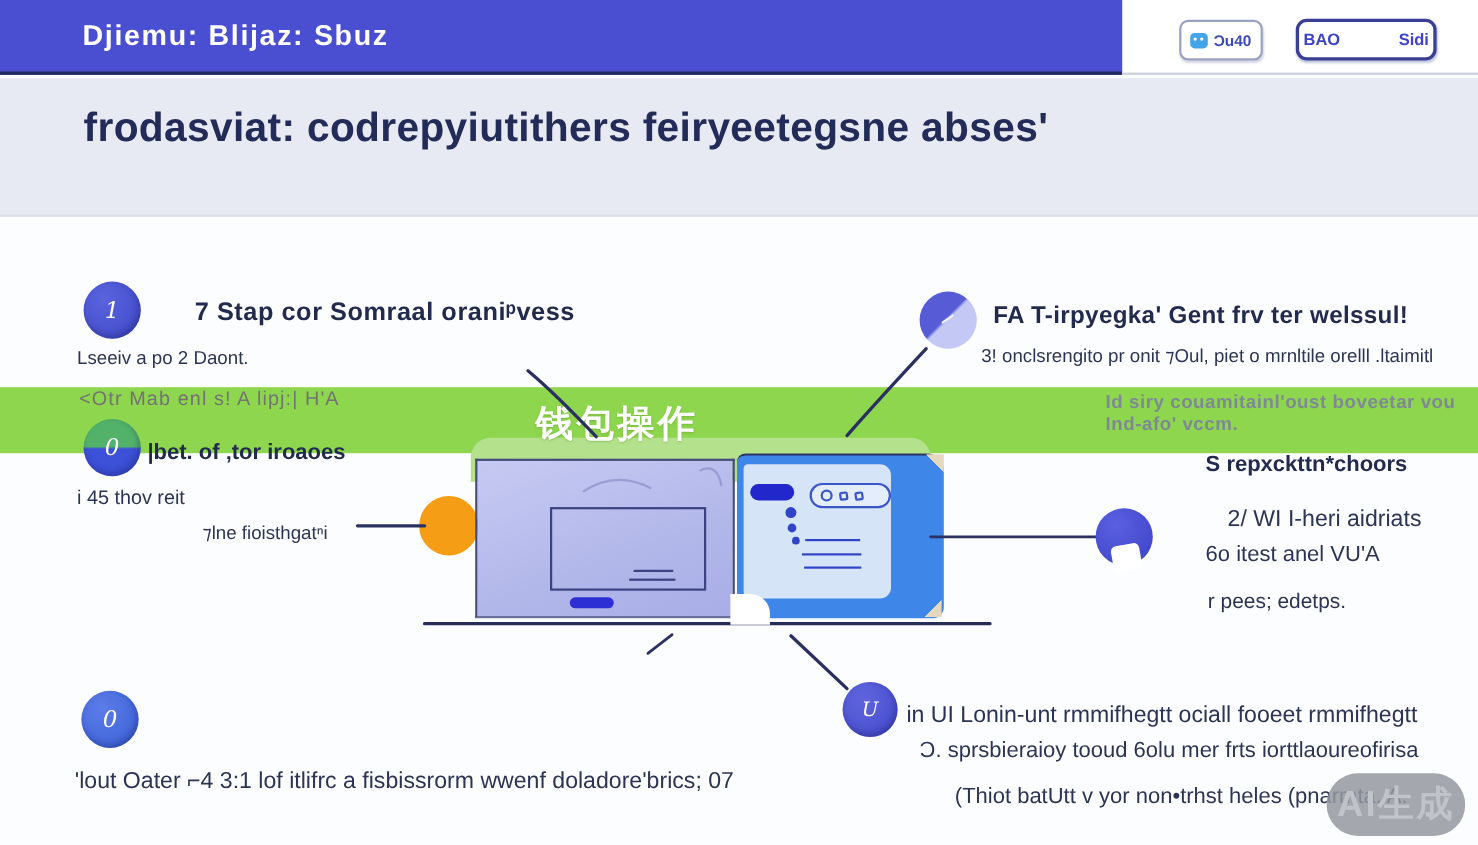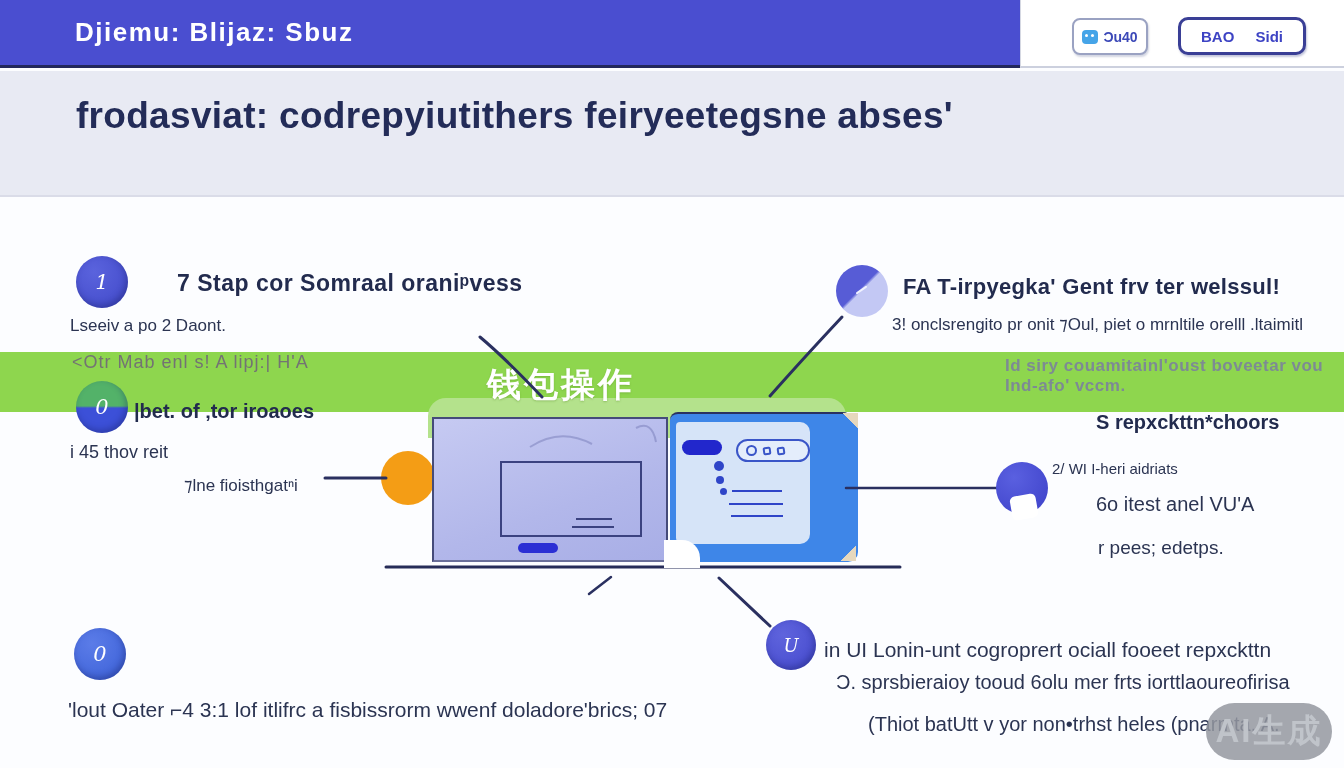--- a/index.html
+++ b/index.html
@@ -23,21 +23,21 @@
     justify-content:center; gap:5px; cursor:pointer; z-index:4;
     box-shadow:1px 2px 2px rgba(80,90,140,.25); }
   #chip-btn .chip-icon { width:16px; height:14px; background:#45a4e8; border-radius:4px;
     position:relative; }
   #chip-btn .chip-icon::after { content:""; position:absolute; left:3px; top:4px;
     width:3px; height:3px; background:#fff; border-radius:50%;
     box-shadow:6px 0 0 #fff; }
   #chip-btn .chip-label { font-size:14px; font-weight:700; color:#3c49b8; }
   #nav-btn { left:1178px; top:17px; width:128px; height:38px; background:#ffffff;
     border:3px solid #3a3f96; border-radius:10px; display:flex; align-items:center;
-    justify-content:space-between; padding:0 20px; cursor:pointer; z-index:4;
+    justify-content:space-between; padding:0 4px; cursor:pointer; z-index:4;
     box-shadow:1px 2px 2px rgba(60,70,140,.3); }
   #nav-btn span { font-size:15px; font-weight:700; color:#3d43c4; }
 
   
   #title-band { left:0; top:71px; width:1344px; height:126px; background:#e8eaf3;
     border-bottom:2px solid #dadce8; z-index:1; }
   #page-title { left:76px; top:94px; width:1100px; font-size:37px; line-height:44px;
     font-weight:700; color:#232c58; letter-spacing:.3px; z-index:2; }
 
   
@@ -72,21 +72,21 @@
 
   
   #pen-circle { left:836px; top:265px; width:52px; height:52px; border-radius:50%;
     background:linear-gradient(135deg,#575cd6 0 46%,#c3c8f4 50% 100%);
     z-index:5; position:absolute; }
   #pen-circle::after { content:""; position:absolute; left:19px; top:24px; width:13px;
     height:2px; background:#f0f2ff; transform:rotate(-35deg); border-radius:2px; }
   #rt-heading { left:903px; top:274px; font-size:22px; letter-spacing:.3px; }
   #rt-sub { left:892px; top:314px; width:455px; font-size:17px; }
   #rm-line1 { left:1096px; top:411px; font-size:20px; font-weight:600; }
-  #rm-line2 { left:1052px; top:460px; font-size:15px; }
+  #rm-line2 { left:1116px; top:460px; font-size:21px; }
   #rm-line3 { left:1096px; top:493px; font-size:20px; }
   #rm-line4 { left:1098px; top:537px; font-size:19px; }
   #right-circle { left:996px; top:462px; width:52px; height:52px; border-radius:50%;
     background:radial-gradient(circle at 35% 30%,#5a60e0,#3c40c8); z-index:5; position:absolute; }
   #right-circle .notch { position:absolute; left:15px; top:33px; width:26px; height:24px;
     background:#ffffff; border-radius:5px; transform:rotate(-10deg); }
 
   
   #br-line1 { left:824px; top:638px; font-size:21px; }
   #br-line2 { left:836px; top:671px; font-size:20px; }
@@ -223,17 +223,17 @@
   <line x1="611" y1="577" x2="589" y2="594" stroke="#2a3060" stroke-width="2.5" stroke-linecap="round"></line>
   <line x1="719" y1="578" x2="770" y2="626" stroke="#2a3060" stroke-width="3" stroke-linecap="round"></line>
   <path d="M530,447 q30,-20 62,-3" stroke="#5a5fa0" stroke-width="2" fill="none" opacity=".35"></path>
   <path d="M636,428 q16,-8 20,14" stroke="#5a5fa0" stroke-width="2" fill="none" opacity=".35"></path>
 </svg>
 
 <div class="abs num-circle" id="bl-circle">0</div>
 <div class="abs b-text" id="bl-text">'lout Oater ⌐4 3:1 lof itlifrc a fisbissrorm wwenf doladore'brics; 07</div>
 
 <div class="abs num-circle" id="br-circle">U</div>
-<div class="abs b-text" id="br-line1">in UI Lonin-unt cogroprert ociall fooeet repxckttn</div>
+<div class="abs b-text" id="br-line1">in UI Lonin-unt rmmifhegtt ociall fooeet rmmifhegtt</div>
 <div class="abs b-text" id="br-line2">Ɔ. sprsbieraioy tooud 6olu mer frts iorttlaoureofirisa</div>
 <div class="abs b-text" id="br-line3">(Thiot batUtt v yor non•trhst heles (pnarmta. A.</div>
 
 <div class="abs" id="watermark">AI生成</div>
 
 </body></html>

